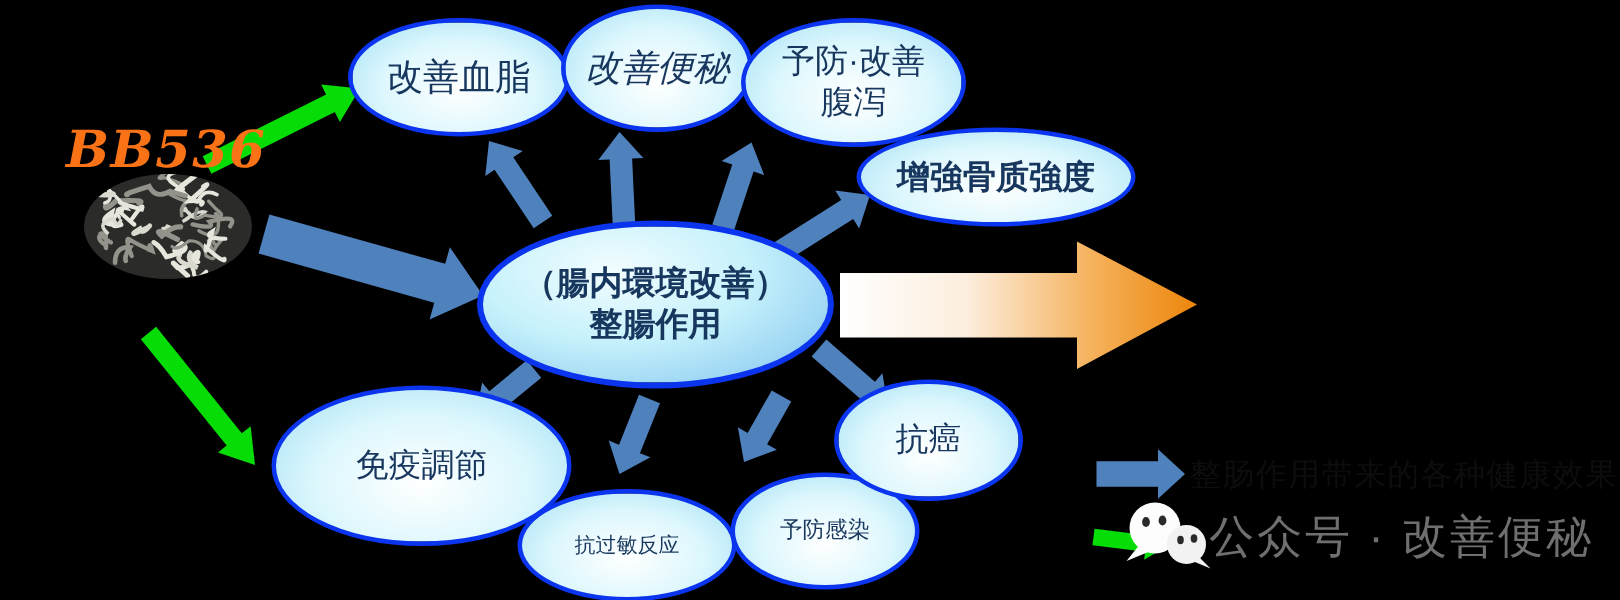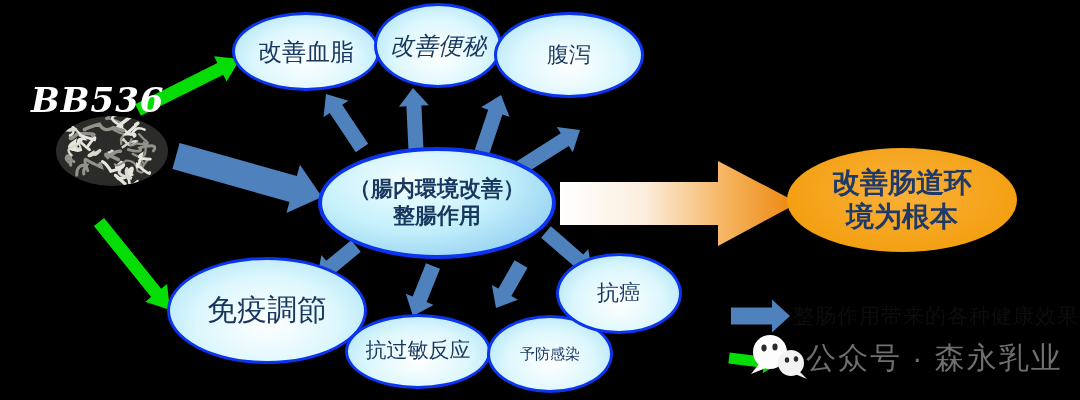--- a/index.html
+++ b/index.html
@@ -15,30 +15,30 @@
     display:flex;flex-direction:column;align-items:center;justify-content:center;
     color:#17375e;text-align:center;line-height:1.22;box-sizing:border-box;
   }
   .bubble span{display:block;}
   .b-bloodlipid {left:232px;top:12px;width:148px;height:79px;font-size:24px;}
   .b-constipation{left:374px;top:3px;width:128px;height:85px;font-size:24px;font-style:italic;}
   .b-diarrhea {left:494px;top:12px;width:150px;height:86px;font-size:22px;}
   .b-bone {left:571px;top:85px;width:186px;height:66px;font-size:22px;font-weight:bold;}
   .b-center {left:318px;top:147px;width:238px;height:112px;font-size:22px;font-weight:bold;border-width:4px;
               background:radial-gradient(ellipse at 38% 28%, #f2fdff 0%, #c6f1fb 45%, #7fc2ee 100%);}
-  .b-immune {left:167px;top:257px;width:200px;height:107px;font-size:30px;}
-  .b-allergy {left:345px;top:314px;width:146px;height:75px;font-size:21px;font-family:Liberation Mono, monospace;}
+  .b-immune {left:181px;top:257px;width:200px;height:107px;font-size:22px;}
+  .b-allergy {left:345px;top:326px;width:146px;height:75px;font-size:14px;}
   .b-infection {left:487px;top:315px;width:126px;height:78px;font-size:15px;}
   .b-anticancer{left:556px;top:253px;width:126px;height:81px;font-size:22px;}
   .b-conclusion{left:787px;top:148px;width:230px;height:104px;font-size:28px;font-weight:bold;
                 border:none;color:#1f3a68;
                 background:radial-gradient(ellipse at 50% 42%, #f9b13a 0%, #f4a013 70%, #f0980a 100%);}
   .strain-label{
-    position:absolute;left:31px;top:80px;
-    font:italic bold 34px "DejaVu Serif",serif;color:#ffffff;letter-spacing:1px;text-align:center;
+    position:absolute;left:44px;top:80px;
+    font:italic bold 34px "DejaVu Serif",serif;color:#f97316;letter-spacing:1px;text-align:center;
   }
   .legend-blue-text{
     position:absolute;left:793px;top:302px;font-size:21px;color:#0d0d0d;
     white-space:nowrap;letter-spacing:1px;
   }
   .watermark{
     position:absolute;left:806px;top:338px;font-size:30px;color:#6f6f6f;
     white-space:nowrap;letter-spacing:2px;
   }
 </style>
@@ -130,23 +130,27 @@
 
   <div class="bubble b-bloodlipid">
     <span>改善血脂</span>
   </div>
 
   <div class="bubble b-constipation">
     <span>改善便秘</span>
   </div>
 
   <div class="bubble b-diarrhea">
+    <span>予防·改善</span>
     <span>腹泻</span>
   </div>
 
+  <div class="bubble b-bone">
+    <span>增強骨质強度</span>
+  </div>
 
   <div class="bubble b-center">
     <span>（腸内環境改善）</span>
     <span>整腸作用</span>
   </div>
 
   <div class="bubble b-immune">
     <span>免疫調節</span>
   </div>
 
@@ -155,21 +159,17 @@
   </div>
 
   <div class="bubble b-infection">
     <span>予防感染</span>
   </div>
 
   <div class="bubble b-anticancer">
     <span>抗癌</span>
   </div>
 
-  <div class="bubble b-conclusion">
-    <span>改善肠道环</span>
-    <span>境为根本</span>
-  </div>
 
   <div class="legend-blue-text">整肠作用带来的各种健康效果</div>
-  <div class="watermark">公众号 · 森永乳业</div>
+  <div class="watermark">公众号 · 改善便秘</div>
 
 </div>
 
 </body></html>

